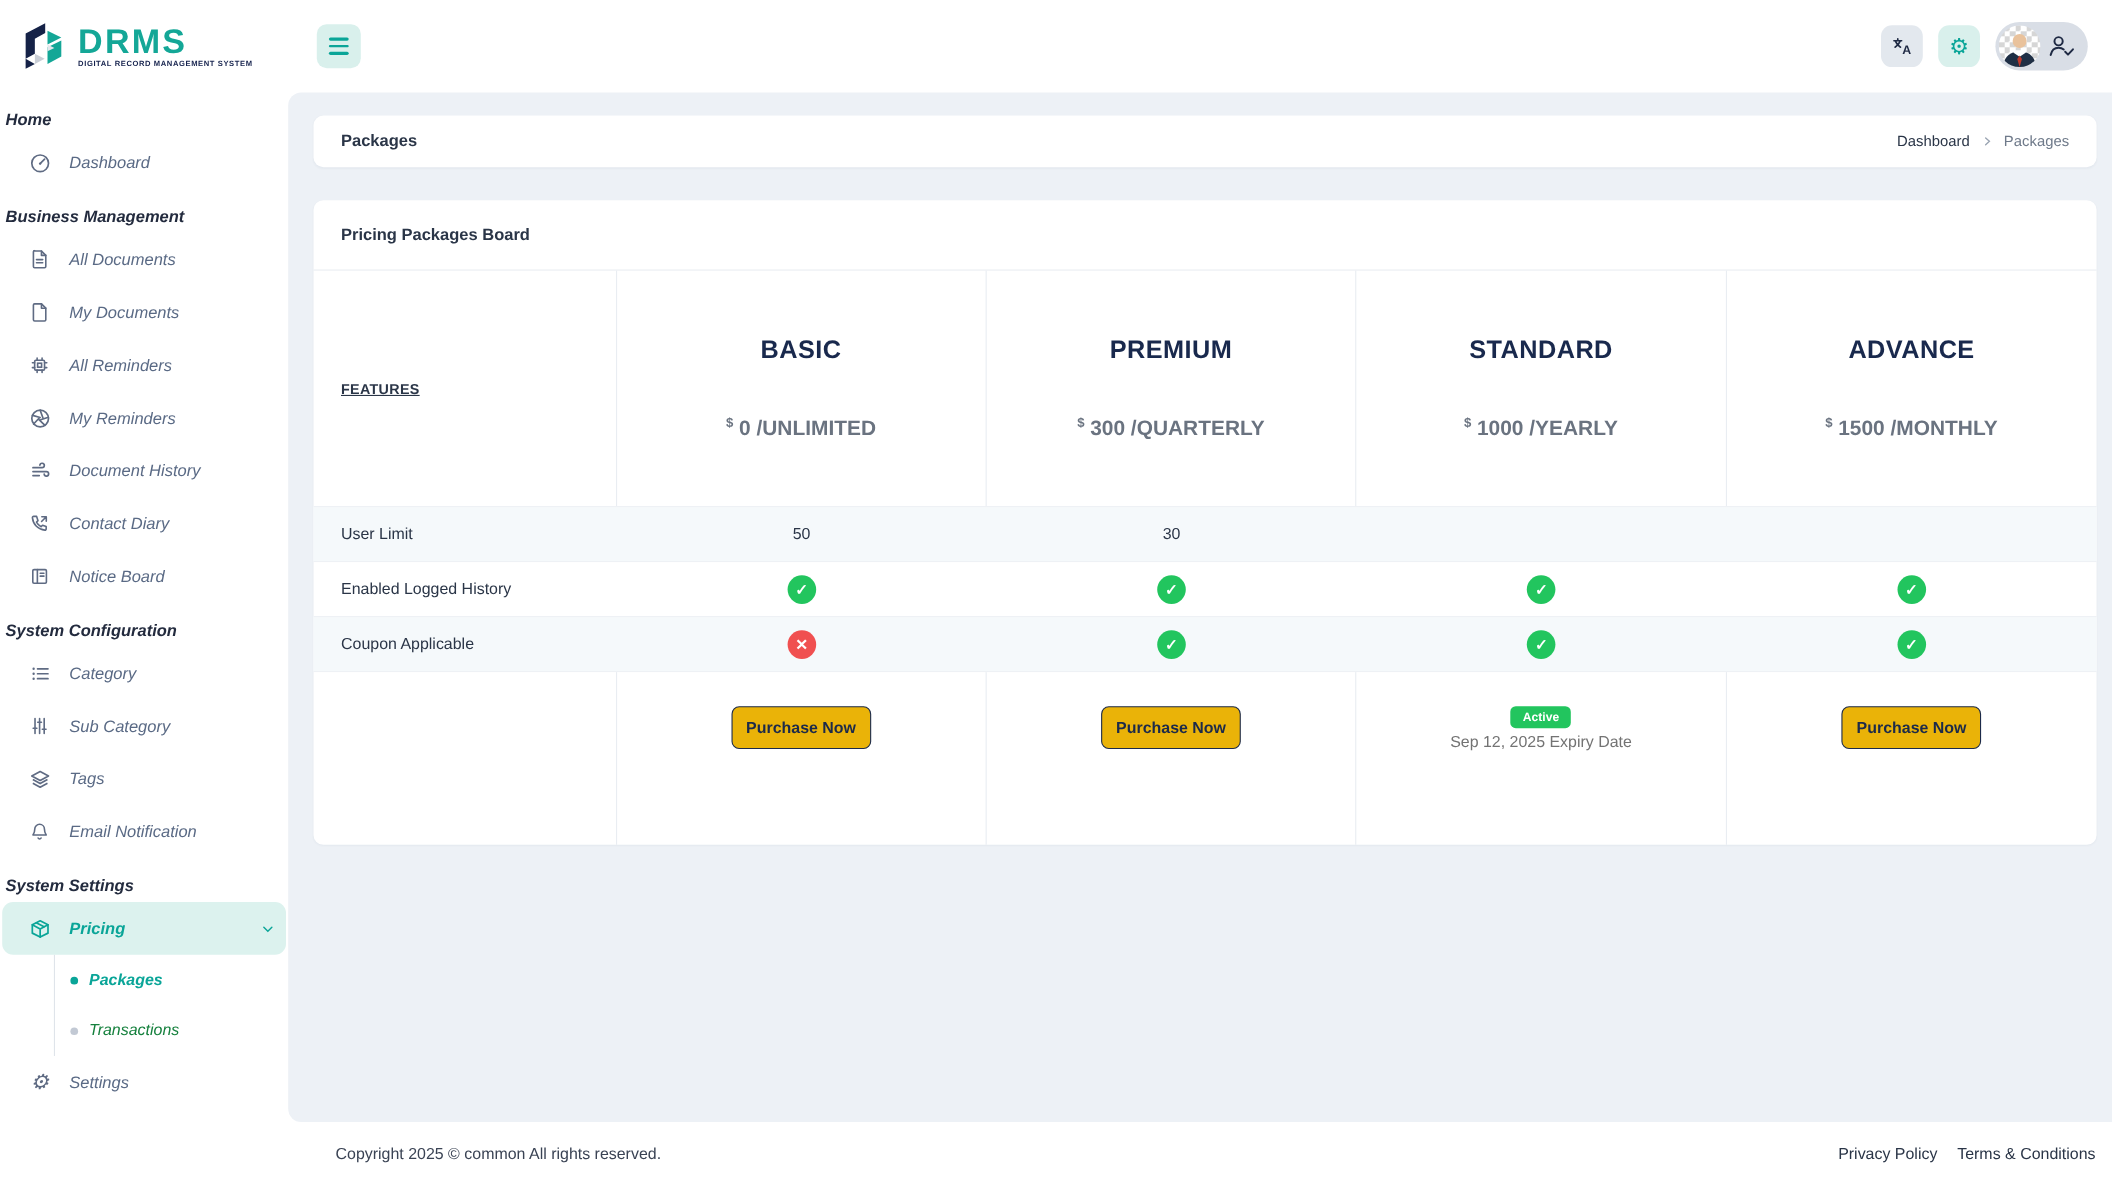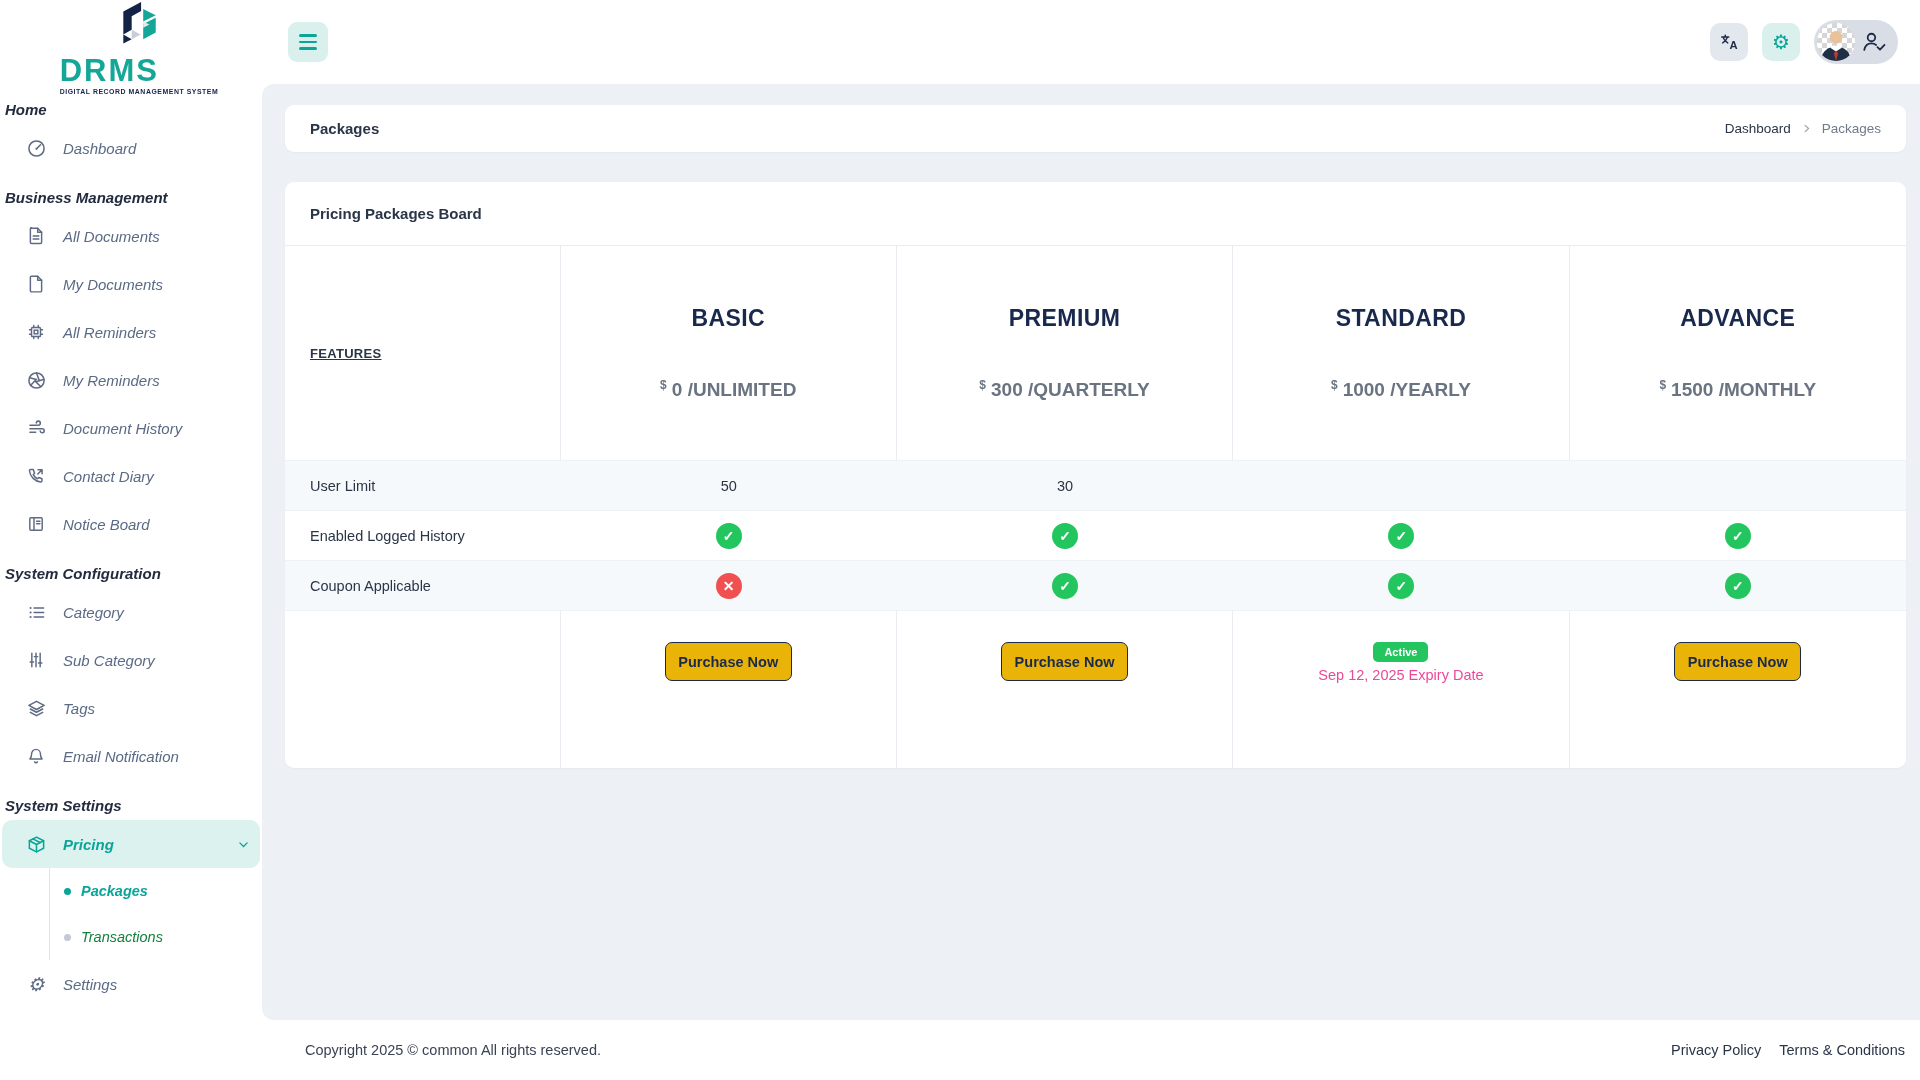--- a/index.html
+++ b/index.html
@@ -2,21 +2,21 @@
 <html><head>
 <meta charset="utf-8">
 <style>
   * { margin:0; padding:0; box-sizing:border-box; }
   html,body { width:1920px; height:1080px; }
   body { font-family:"Liberation Sans", sans-serif; background:#ffffff; color:#2a3547; }
   .screen { width:1920px; height:1080px; display:flex; overflow:hidden; background:#fff; }
 
   
   .sidebar { width:262px; flex-shrink:0; background:#fff; height:1080px; overflow:hidden; }
-  .logo-row { height:84px; display:flex; align-items:center; padding-left:16px; gap:9px;flex-direction:column; }
+  .logo-row { height:84px; display:flex; align-items:center; padding-left:16px; gap:9px; }
   .logo-text { display:flex; flex-direction:column; line-height:1; }
   .logo-word { font-size:31px; font-weight:bold; color:#14a797; letter-spacing:2px; }
   .logo-tag { font-size:6.9px; font-weight:bold; color:#15224d; letter-spacing:0.55px; margin-top:3px; white-space:nowrap; }
   nav { padding:0 2px;font-style:italic; }
   .section-label { font-size:15px; font-weight:bold; color:#232b3e; padding:17px 3px 6px; }
   .nav-item { height:48px; display:flex; align-items:center; gap:17px; padding:0 10px 0 24px; color:#5a6a85; font-size:15px; border-radius:10px; cursor:pointer; }
   .nav-item .nicon { width:20px; height:20px; display:flex; align-items:center; justify-content:center; color:#5f6b83; flex-shrink:0; }
   .nav-item .chev { margin-left:auto; color:#5a6a85; display:flex; }
   .nav-item.active { background:#dcf2ee; color:#0aa598; font-weight:bold; }
   .nav-item.active .nicon, .nav-item.active .chev { color:#0aa598; }
@@ -64,21 +64,21 @@
   .data-row.stripe { background:#f5f9fb; }
   .feat-label { padding-left:25px; }
   .val-cell { justify-content:center; }
   .circ { width:26px; height:26px; border-radius:50%; color:#fff; font-size:14px; font-weight:bold; display:inline-flex; align-items:center; justify-content:center; line-height:1; }
   .circ.ok { background:#22c55e; }
   .circ.no { background:#f05050; }
   .purchase-row { min-height:158px; border-top:1px solid #eef1f5; }
   .purchase-cell { flex-direction:column; align-items:center; justify-content:flex-start; padding-top:31px; gap:5px; }
   .buy-btn { border:1.6px solid #1c2a4a; border-radius:7px; background:#eab308; color:#1c2a4a; font-weight:bold; font-size:14.5px; font-family:"Liberation Sans", sans-serif; width:127px; height:39px; cursor:pointer; }
   .active-badge { background:#22c55e; color:#fff; font-size:11px; font-weight:bold; padding:4px 11px; border-radius:5px; }
-  .expiry-text { font-size:14.5px; color:#ec4899; }
+  .expiry-text { font-size:14.5px; color:#737373; }
 
   
   .footer { height:60px; background:#fff; display:flex; align-items:center; justify-content:space-between; padding:0 15px 0 43px; }
   .copyright { font-size:14.5px; color:#3a4354; }
   .footer-links { display:flex; gap:18px; font-size:14.5px; color:#2a3547; }
   .footer-links span { cursor:pointer; }
 
   svg { display:block; }
 </style>
 </head>

